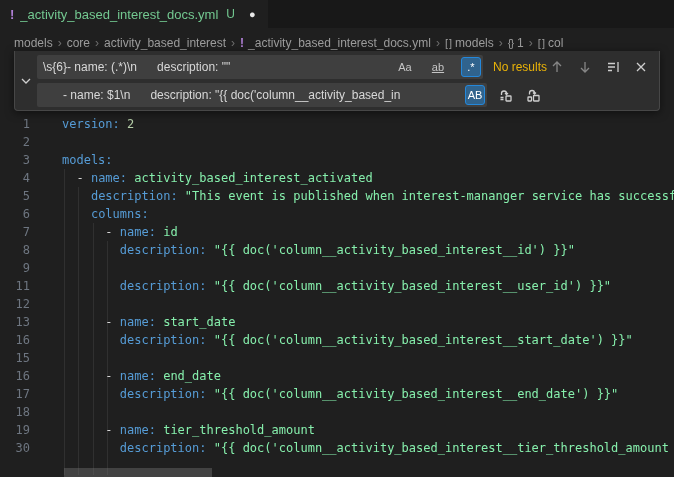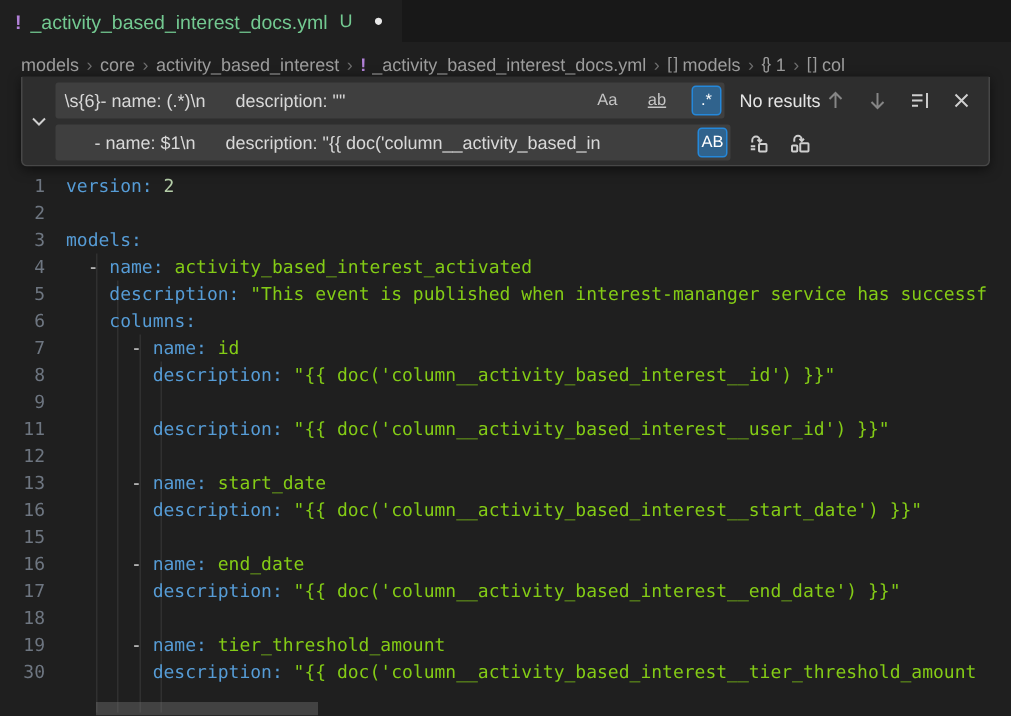--- a/index.html
+++ b/index.html
@@ -52,37 +52,37 @@
     flex:1 1 auto; min-width:0; overflow:hidden; white-space:pre;
     color:#d8d8d8; font-size:12px;
   }
   .opt {
     flex:0 0 auto; width:20px; height:20px; margin-left:13px; border-radius:3px;
     display:flex; align-items:center; justify-content:center;
     font-size:11px; color:#c5c5c5; cursor:pointer; border:1px solid transparent;
   }
   .opt.active { background:#30638d; border-color:#2488db; color:#ffffff; }
   .opt-ww { text-decoration:underline; }
-  .results { color:#e5e5e5; font-size:12px; margin-left:10px; white-space:nowrap; }
+  .results { color:#eab308; font-size:12px; margin-left:10px; white-space:nowrap; }
   .iconbtn {
     width:20px; height:20px; display:flex; align-items:center; justify-content:center;
     cursor:pointer; flex:0 0 auto;
   }
   .iconbtn svg { stroke:#cfcfcf; fill:none; stroke-width:1.3; }
   .nav-prev { margin-left:auto; }
   .nav-prev, .nav-next { opacity:.55; }
   .fw-row .gap { margin-left:8px; }
 
   
   .code-area { position:absolute; left:0; top:115px; width:674px; z-index:2; }
   .code-row { height:18px; line-height:18px; white-space:pre; font-family:"DejaVu Sans Mono", monospace; font-size:12px; }
   .ln { display:inline-block; width:30px; text-align:right; color:#6e7681; }
-  .lc { margin-left:14px; }
+  .lc { margin-left:32px; }
   .t-k { color:#569cd6; }
-  .t-s { color:#84cc16; }
+  .t-s { color:#86efac; }
   .t-n { color:#b5cea8; }
   .t-p { color:#d4d4d4; }
 
   .indent-guide { position:absolute; width:1px; background:#303030; z-index:1; }
   #guide0 { left:64px;  top:169px; height:306px; }
   #guide1 { left:78px;  top:187px; height:288px; }
   #guide2 { left:93px;  top:223px; height:252px; }
   #guide3 { left:107px; top:241px; height:234px; }
 
   .hscrollbar {

